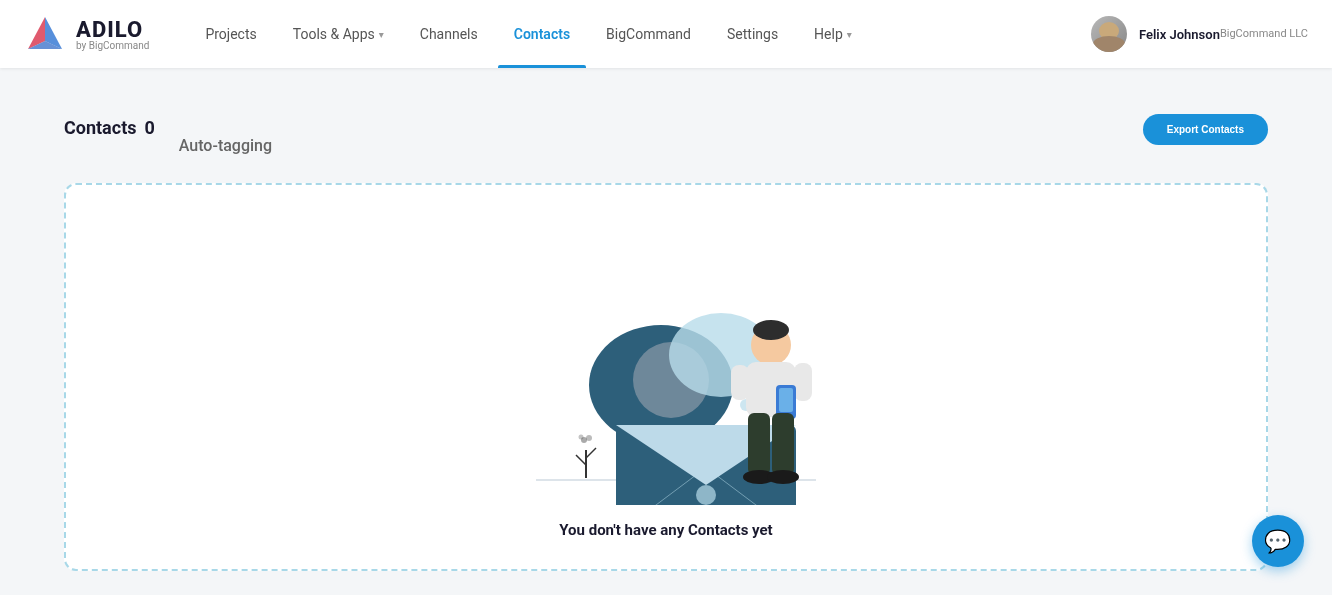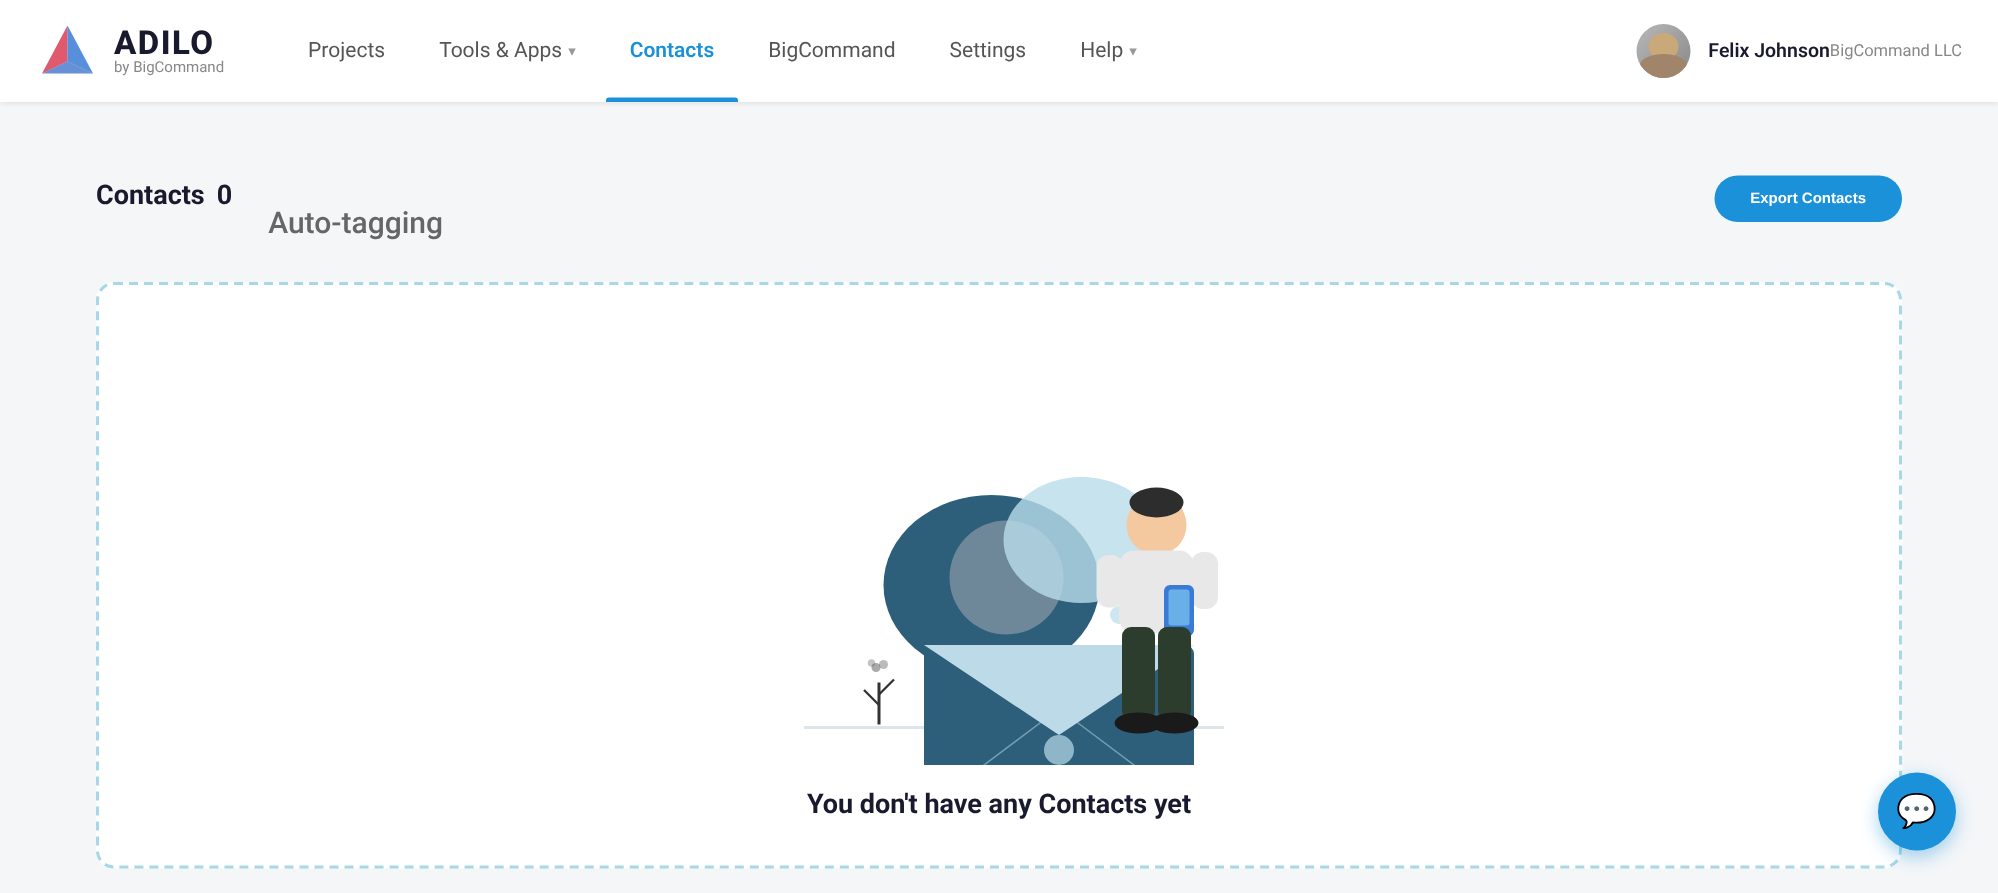--- a/index.html
+++ b/index.html
@@ -138,21 +138,21 @@
       align-items: center;
       gap: 8px;
     }
     .tab-item .tab-count {
       font-size: 18px;
       font-weight: 700;
       color: #1a1a2e;
     }
     .tab-item.secondary {
       font-weight: 500;
-      font-size: 20px;
+      font-size: 16px;
       color: #666;
       margin-top: 36px;
     }
 
     .export-btn {
       background: #1a91d9;
       color: #fff;
       border: none;
       border-radius: 24px;
       padding: 10px 24px;
@@ -187,21 +187,21 @@
       position: relative;
     }
 
     
     .illustration-svg {
       width: 380px;
       height: 280px;
     }
 
     .empty-text {
-      font-size: 18px;
+      font-size: 15px;
       font-weight: 700;
       color: #1a1a2e;
       text-align: center;
       margin-top: 16px;
       padding-bottom: 10px;
     }
 
     
     .fab {
       position: fixed;
@@ -238,20 +238,23 @@
     </div>
   </a>
 
   <div class="nav-links">
     <a class="nav-link" href="#">
       <span>Projects</span>
     </a>
     <a class="nav-link" href="#">
       <span>Tools &amp; Apps</span>
       <span class="nav-chevron">▾</span>
+    </a>
+    <a class="nav-link" href="#">
+      <span>Channels</span>
     </a>
     <a class="nav-link active" href="#">
       <span>Contacts</span>
     </a>
     <a class="nav-link" href="#">
       <span>BigCommand</span>
     </a>
     <a class="nav-link" href="#">
       <span>Settings</span>
     </a>

